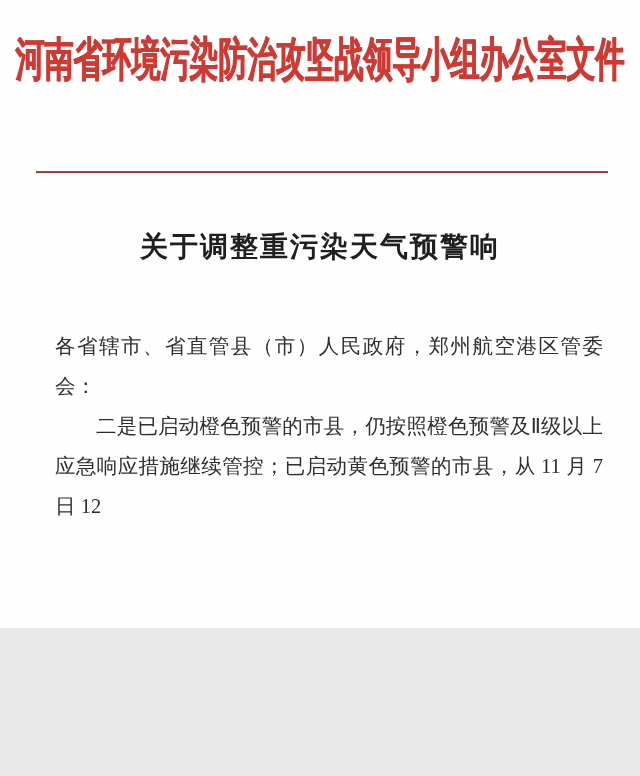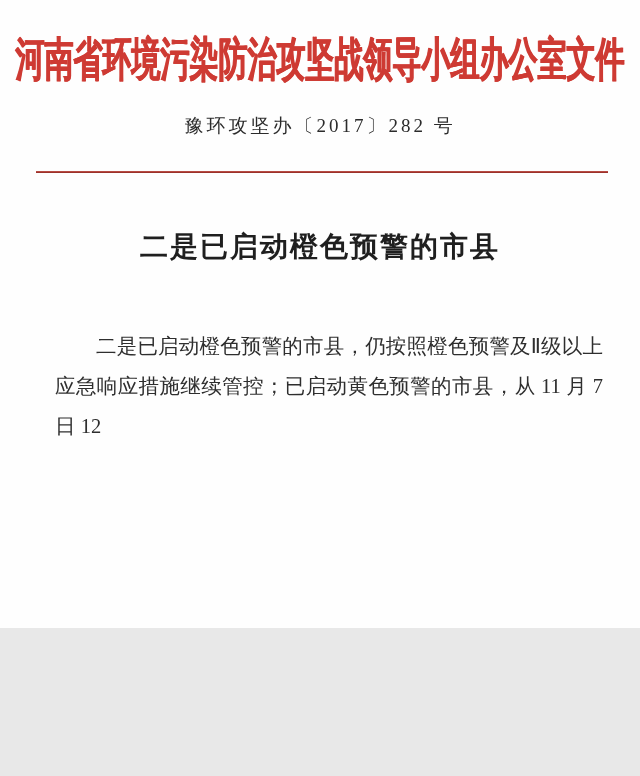--- a/index.html
+++ b/index.html
@@ -122,29 +122,29 @@
     white-space: nowrap;
   }
 </style>
 </head>
 <body>
 
 <div class="page">
 
   <div class="org-title">河南省环境污染防治攻坚战领导小组办公室文件</div>
 
-  <div class="doc-number">豫环攻坚办〔2017〕282 号</div>
 
   <div class="red-rule"></div>
 
   <div class="doc-title">
-    <span>二是已启动橙色预警的市县</span><br>
+    <span>关于调整重污染天气预警响</span><br>
   </div>
 
   <div class="content">
+    <p class="salutation">各省辖市、省直管县（市）人民政府，郑州航空港区管委会：</p>
     <p class="para">二是已启动橙色预警的市县，仍按照橙色预警及Ⅱ级以上应急响应措施继续管控；已启动黄色预警的市县，从 11 月 7 日 12</p>
   </div>
 
   <svg class="wm-swoosh" viewBox="0 0 480 50" xmlns="http://www.w3.org/2000/svg">
     <path d="M8,42 Q190,-4 330,14" fill="none" stroke="#8fcf9f" stroke-width="9" stroke-linecap="round"></path>
     <path d="M250,14 Q360,2 472,24" fill="none" stroke="#d98880" stroke-width="8" stroke-linecap="round"></path>
     <path d="M20,46 Q200,6 340,22" fill="none" stroke="#ffffff" stroke-width="5" stroke-linecap="round"></path>
   </svg>
 
   <div class="wm-brand">

